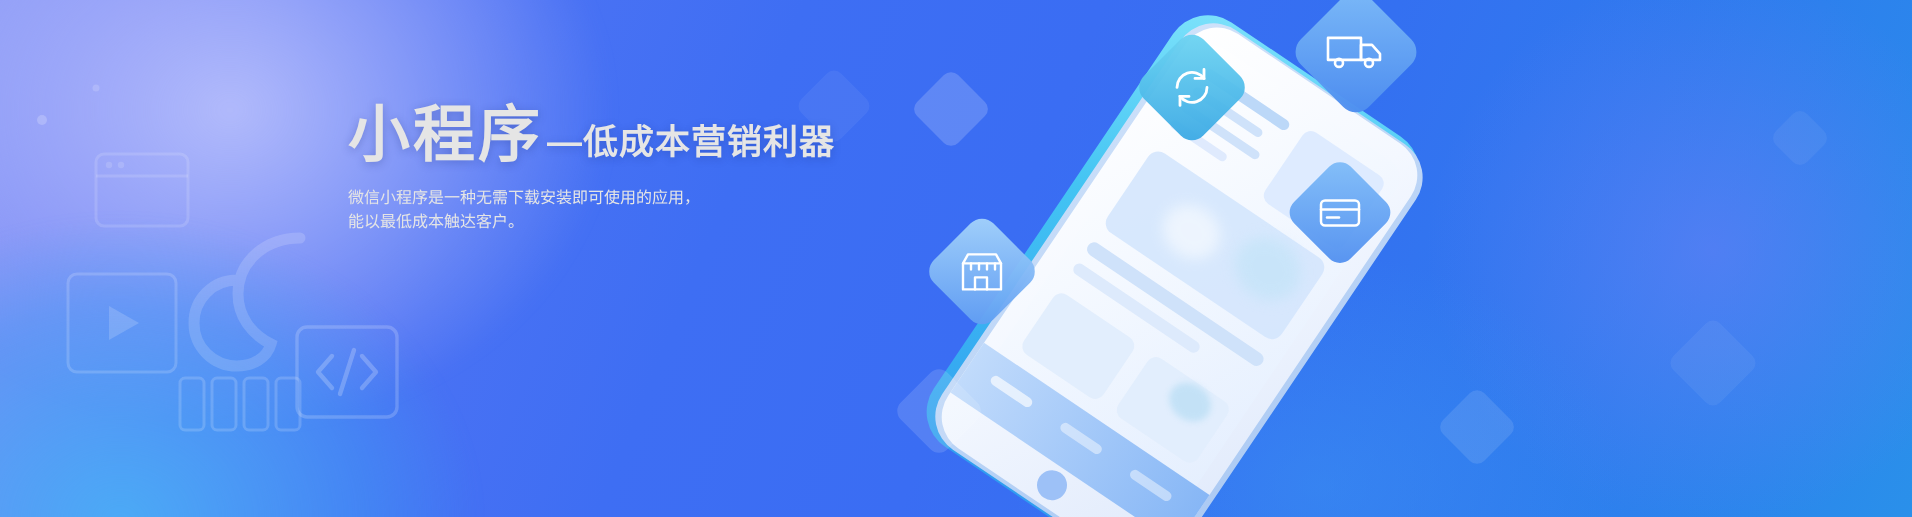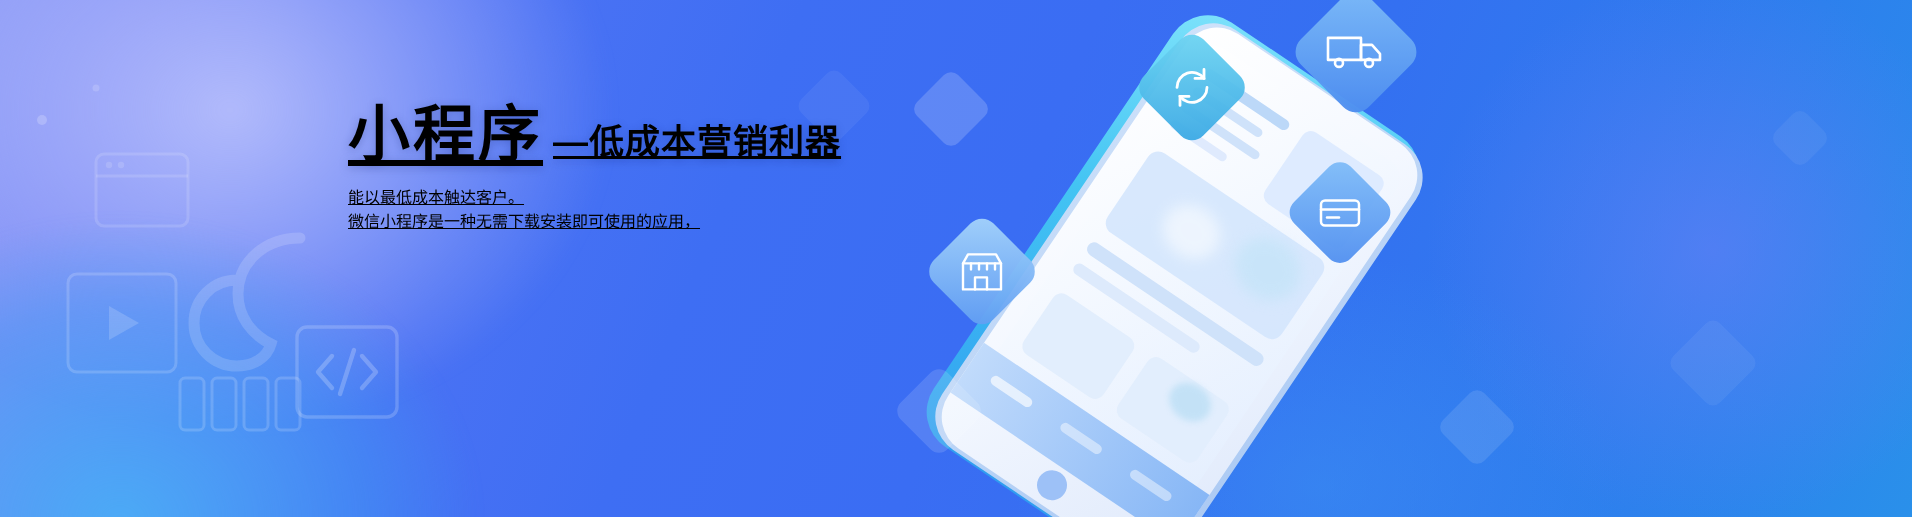--- a/index.html
+++ b/index.html
@@ -64,41 +64,40 @@
     transform:rotate(45deg);
   }
   .fsq.b2{background:rgba(255,255,255,.06);}
   .fsq.b3{background:rgba(255,255,255,.11);}
 
   
   .copy{
     position:absolute;
     left:348px; top:104px;
     width:620px;
-    color:#000000;
-    text-decoration:underline;
+    color:#e5e5e5;
   }
   .headline{
     display:flex;
     align-items:baseline;
     white-space:nowrap;
     line-height:1;
     margin:0 0 18px 0;
   }
   .headline .main{
     font-size:62px;
     font-weight:700;
     letter-spacing:3px;
     text-shadow:0 2px 10px rgba(20,40,120,.28);
   }
   .headline .sub{
     font-size:35px;
     font-weight:700;
     letter-spacing:1px;
-    margin-left:10px;
+    margin-left:4px;
     position:relative;
     top:-2px;
     text-shadow:0 2px 8px rgba(20,40,120,.25);
   }
   .lede{
     margin:0;
     font-size:23px;
     font-weight:400;
     letter-spacing:1.2px;
     line-height:45px;
@@ -168,22 +167,22 @@
   <div class="fsq b2" style="left:1778px; top:116px; width:44px; height:44px;"></div>
   <div class="fsq b3" style="left:1448px; top:398px; width:58px; height:58px;"></div>
 
   <div class="copy">
     <h1 class="headline">
       <span class="main">小程序</span>
       <span class="sub">—低成本营销利器</span>
     </h1>
     <p class="lede">
       </p>
+      <div>微信小程序是一种无需下载安装即可使用的应用，</div>
       <div>能以最低成本触达客户。</div>
-      <div>微信小程序是一种无需下载安装即可使用的应用，</div>
     <p></p>
   </div>
 
   <div class="art">
     <svg viewBox="0 0 620 620" xmlns="http://www.w3.org/2000/svg">
       <defs>
         <linearGradient id="gPhoneBody" x1="0" y1="0" x2="1" y2="1">
           <stop offset="0%" stop-color="#ffffff"></stop>
           <stop offset="45%" stop-color="#f4f8ff"></stop>
           <stop offset="100%" stop-color="#dfe9fb"></stop>

